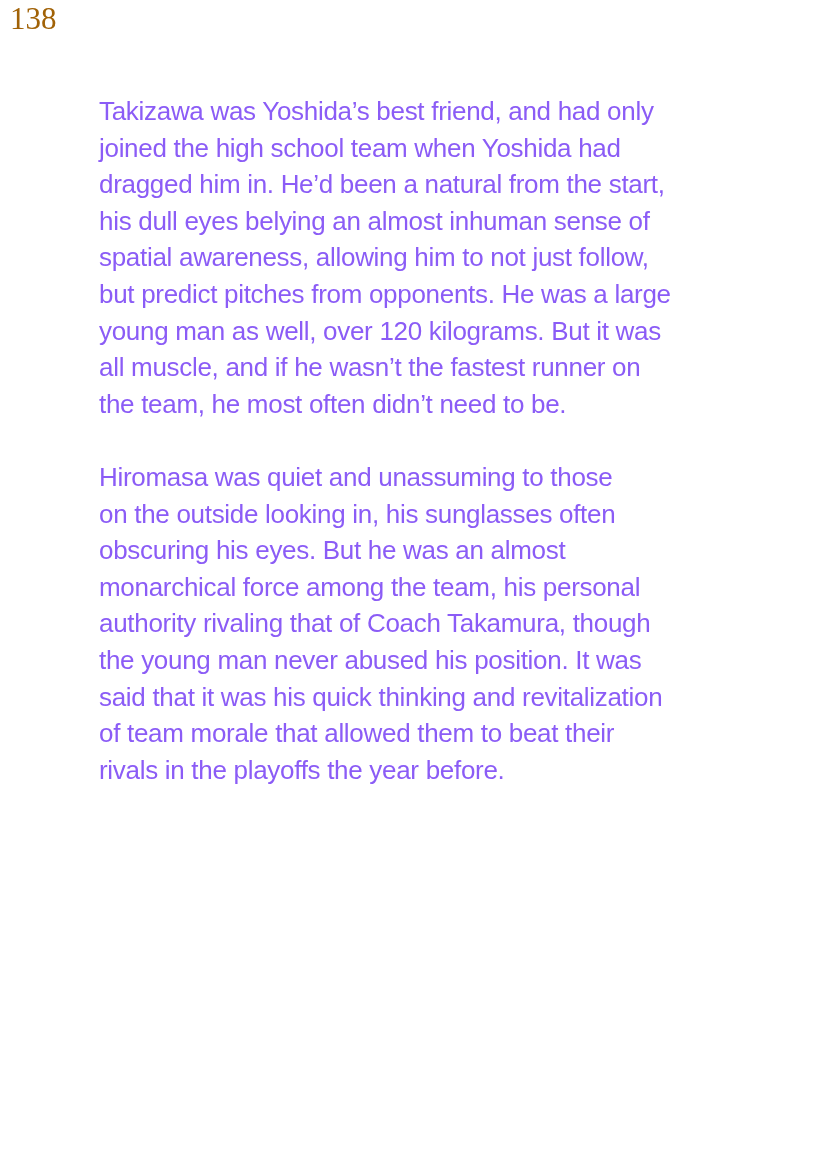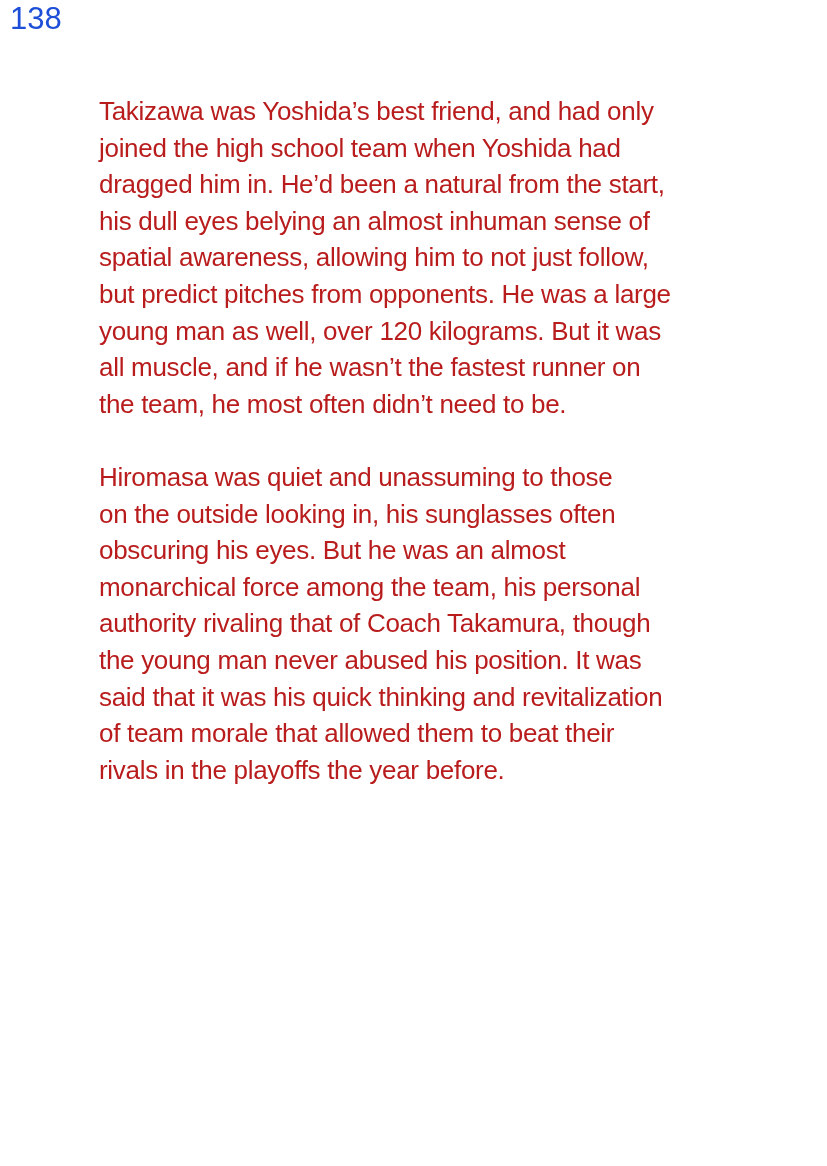--- a/index.html
+++ b/index.html
@@ -16,31 +16,31 @@
   }
   .page {
     position: absolute;
     inset: 0;
     background: #ffffff;
   }
   .page-number {
     position: absolute;
     left: 10px;
     top: 2px;
-    font-family: Liberation Sans, sans-serif;
+    font-family: Liberation Serif, serif;
     font-size: 31px;
     line-height: 1.1;
-    color: #1d4ed8;
+    color: #a16207;
   }
   .text-block {
     position: absolute;
     left: 99px;
     top: 93px;
     width: 665px;
-    color: #b91c1c;
+    color: #8b5cf6;
     font-size: 26px;
     line-height: 36.6px;
     letter-spacing: -0.3px;
     font-weight: 400;
   }
   .para {
     margin: 0 0 36.6px 0;
     white-space: pre-line;
   }
 </style>

